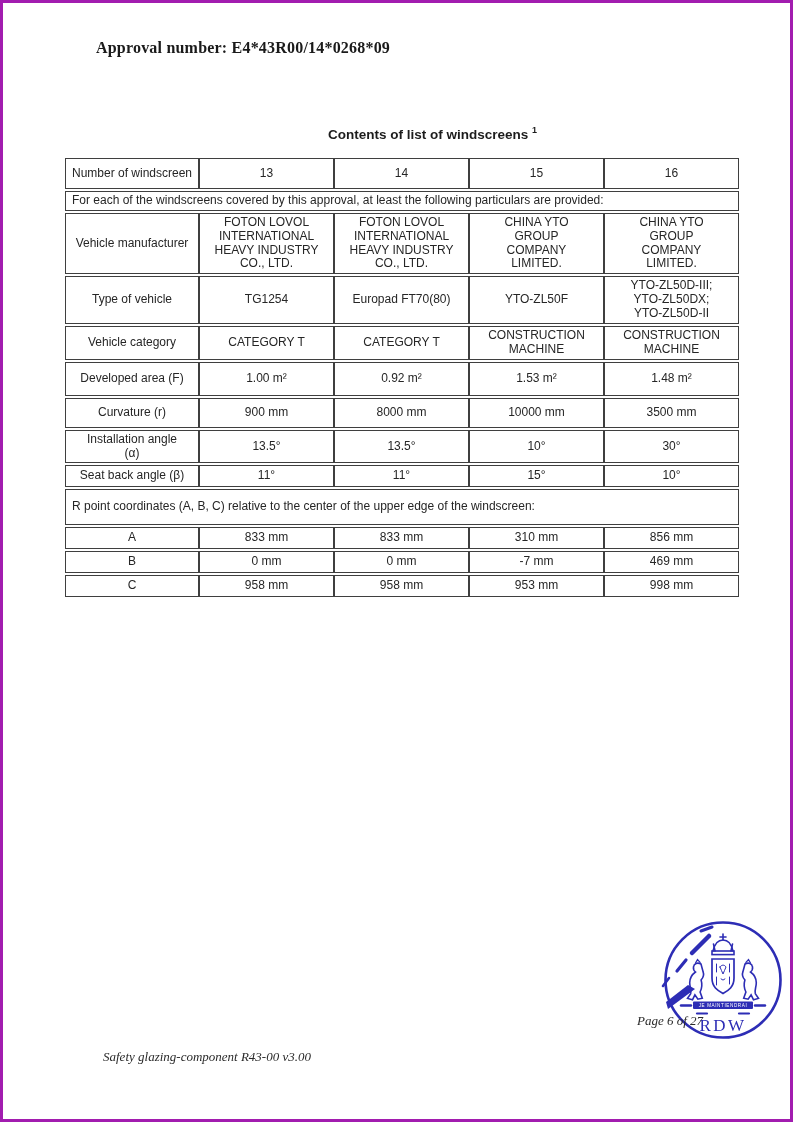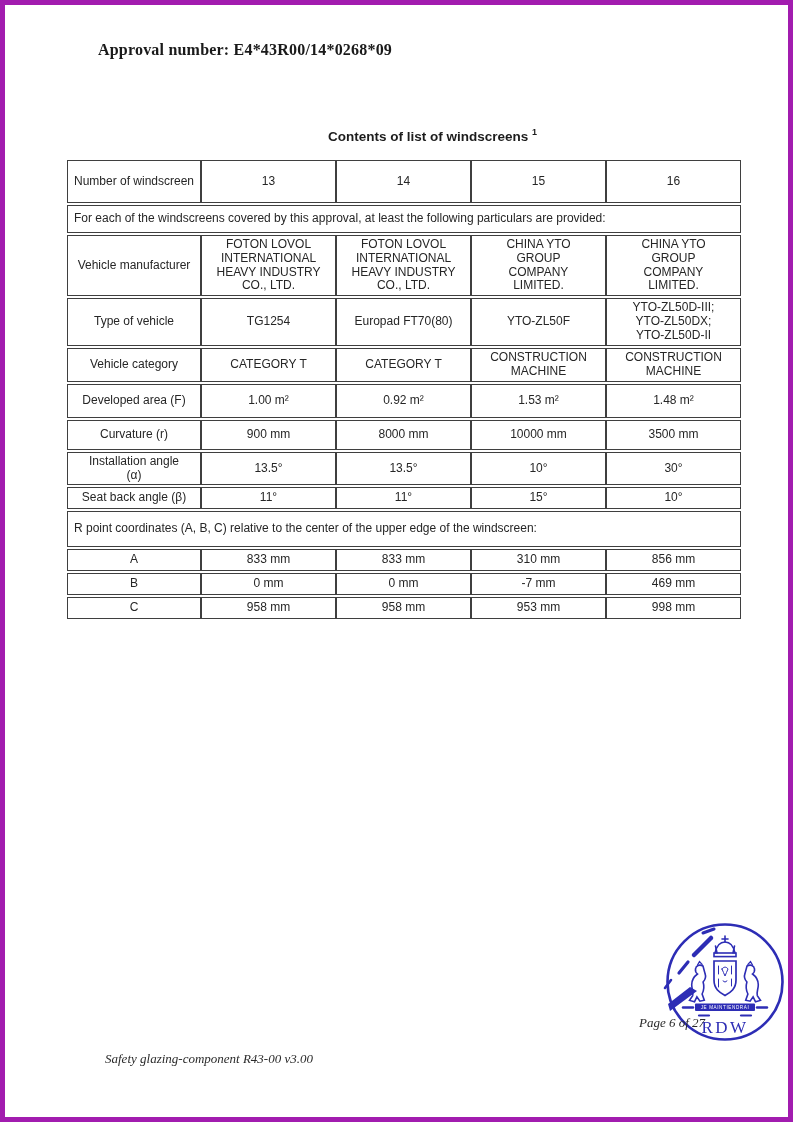--- a/index.html
+++ b/index.html
@@ -1,20 +1,20 @@
 <!DOCTYPE html>
 <html><head>
 <meta charset="utf-8">
 <style>
   html,body{margin:0;padding:0;background:#ffffff;}
   .page{
     position:relative;
     width:793px;height:1122px;
     background:#ffffff;
-    border:5px solid #a21caf;
+    border:3px solid #a21caf;
     box-sizing:border-box;
     font-family:"Liberation Sans", sans-serif;
     color:#222;
     overflow:hidden;
   }
   .approval{
     position:absolute;left:93px;top:36px;
     font-family:"Liberation Serif", serif;
     font-weight:bold;font-size:16px;color:#1a1a1a;
     letter-spacing:0.2px;
@@ -71,28 +71,28 @@
 
   <table class="doc">
     <colgroup>
       <col style="width:134px">
         <col style="width:135px">
         <col style="width:135px">
         <col style="width:135px">
         <col style="width:135px">
     </colgroup>
     <tbody>
-      <tr style="height:43px">
+      <tr style="height:31px">
         <td>Number of windscreen</td>
         <td>13</td>
         <td>14</td>
         <td>15</td>
         <td>16</td>
       </tr>
-      <tr style="height:28px">
+      <tr style="height:20px">
         <td class="intro" colspan="5">For each of the windscreens covered by this approval, at least the following particulars are provided:</td>
       </tr>
       <tr style="height:56px">
         <td>Vehicle manufacturer</td>
         <td>FOTON LOVOL
 INTERNATIONAL
 HEAVY INDUSTRY
 CO., LTD.</td>
         <td>FOTON LOVOL
 INTERNATIONAL

